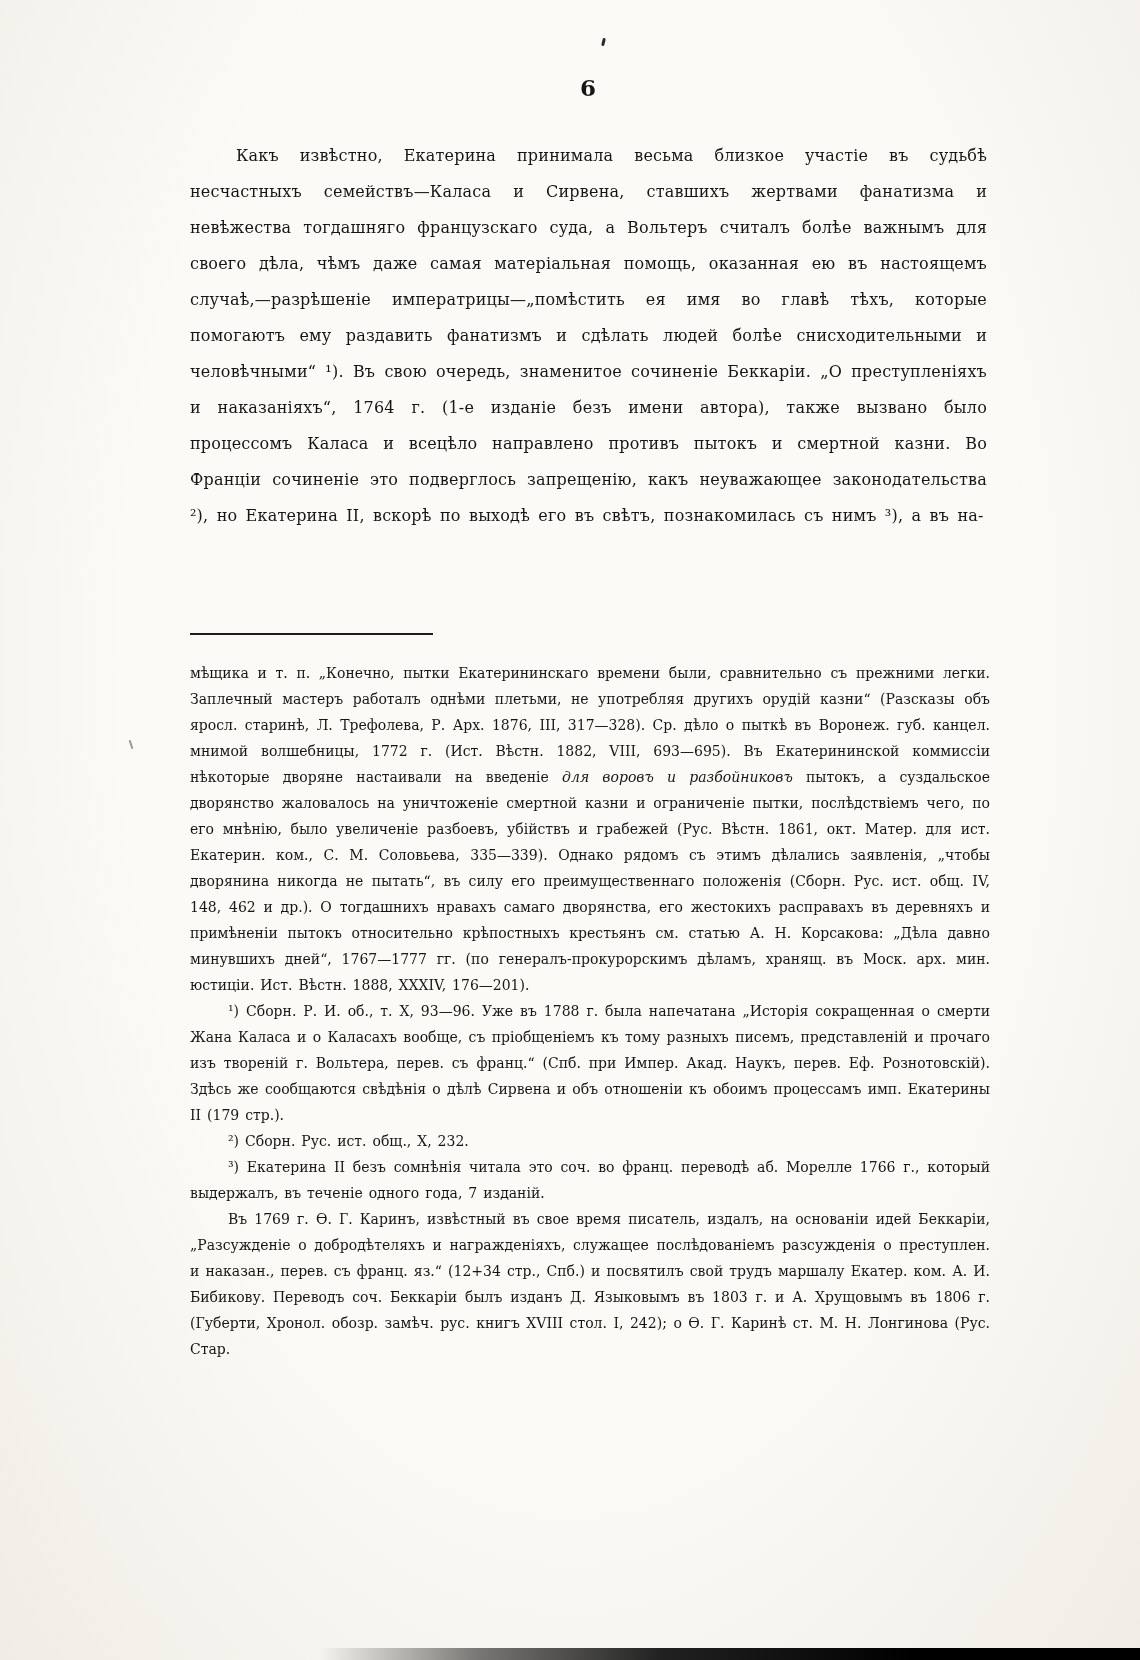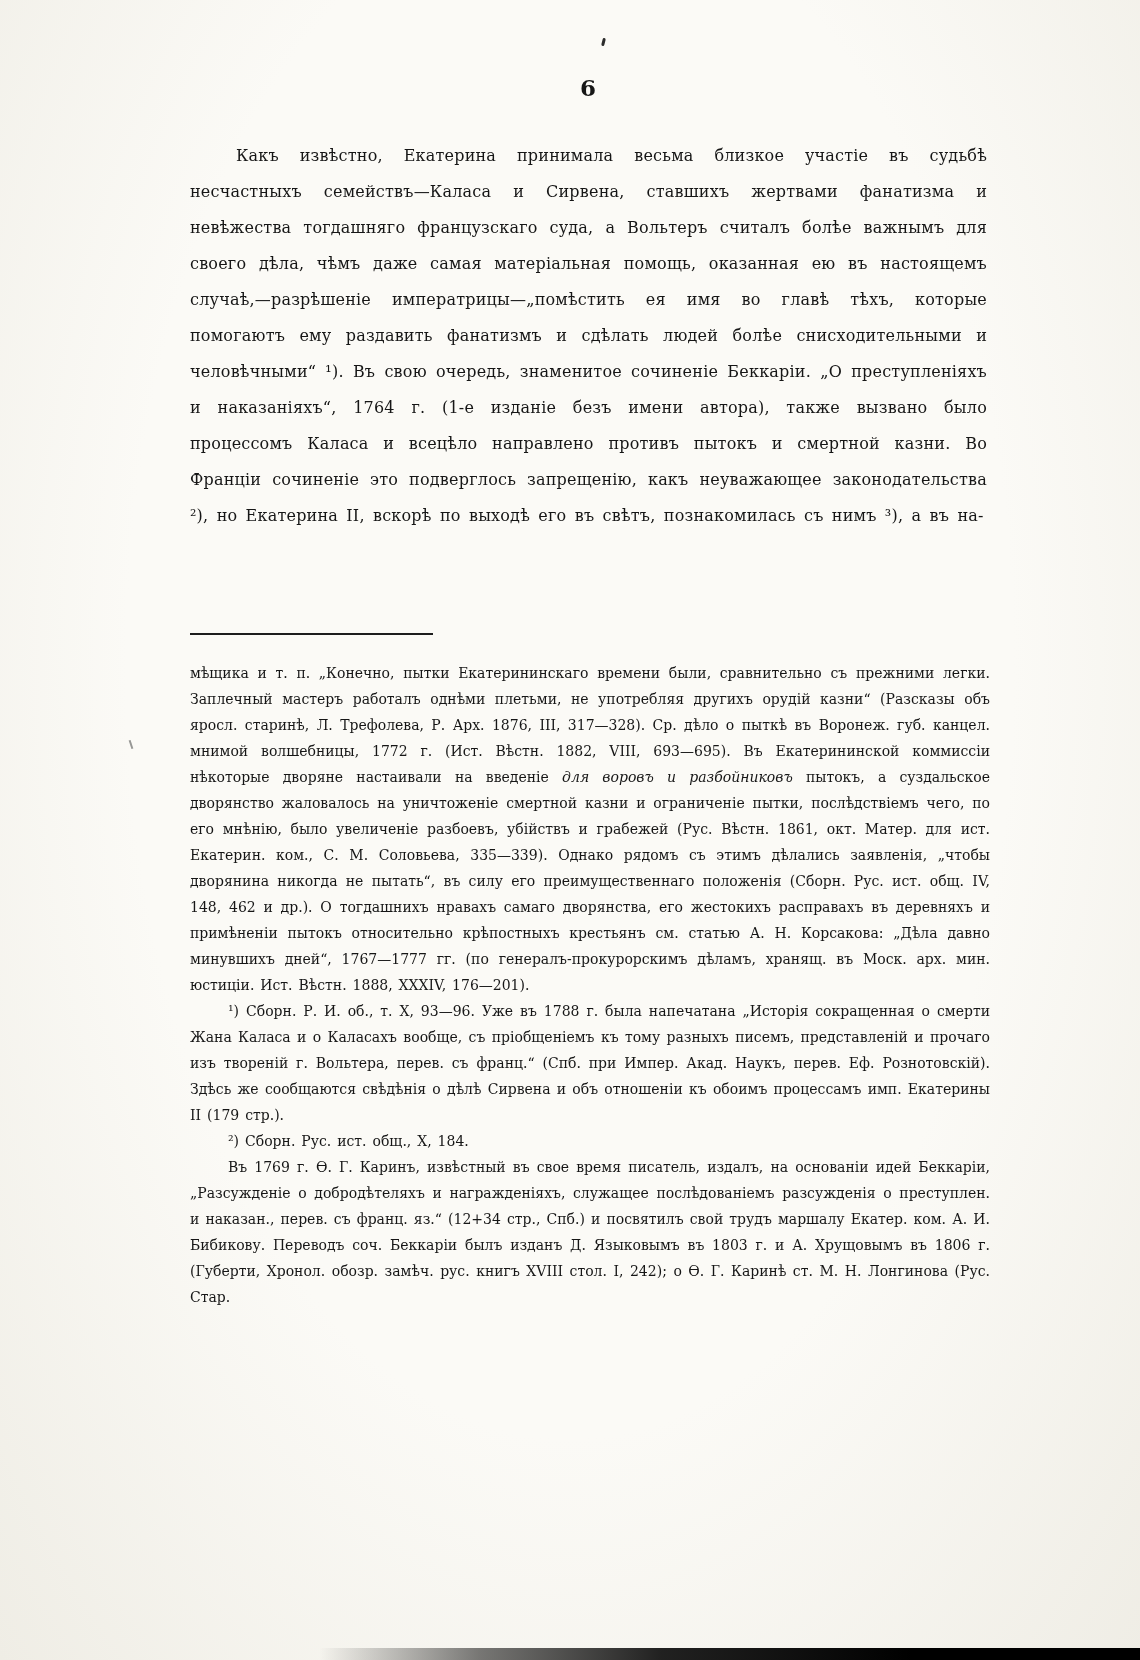--- a/index.html
+++ b/index.html
@@ -109,20 +109,21 @@
 
 <div class="main-text">Какъ извѣстно, Екатерина принимала весьма близкое участіе въ судьбѣ несчастныхъ семействъ—Каласа и Сирвена, ставшихъ жертвами фанатизма и невѣжества тогдашняго французскаго суда, а Вольтеръ считалъ болѣе важнымъ для своего дѣла, чѣмъ даже самая матеріальная помощь, оказанная ею въ настоящемъ случаѣ,—разрѣшеніе императрицы—„помѣстить ея имя во главѣ тѣхъ, которые помогаютъ ему раздавить фанатизмъ и сдѣлать людей болѣе снисходительными и человѣчными“ ¹). Въ свою очередь, знаменитое сочиненіе Беккаріи. „О преступленіяхъ и наказаніяхъ“, 1764 г. (1-е изданіе безъ имени автора), также вызвано было процессомъ Каласа и всецѣло направлено противъ пытокъ и смертной казни. Во Франціи сочиненіе это подверглось запрещенію, какъ неуважающее законодательства ²), но Екатерина II, вскорѣ по выходѣ его въ свѣтъ, познакомилась съ нимъ ³), а въ на-</div>
 
 <div class="footnote-separator"></div>
 
 <div class="footnotes">
   <p class="footnote no-indent"><span>мѣщика и т. п. „Конечно, пытки Екатерининскаго времени были, сравнительно съ прежними легки. Заплечный мастеръ работалъ однѣми плетьми, не употребляя другихъ орудій казни“ (Разсказы объ яросл. старинѣ, Л. Трефолева, Р. Арх. 1876, III, 317—328). Ср. дѣло о пыткѣ въ Воронеж. губ. канцел. мнимой волшебницы, 1772 г. (Ист. Вѣстн. 1882, VIII, 693—695). Въ Екатерининской коммиссіи нѣкоторые дворяне настаивали на введеніе </span><i>для воровъ и разбойниковъ</i><span> пытокъ, а суздальское дворянство жаловалось на уничтоженіе смертной казни и ограниченіе пытки, послѣдствіемъ чего, по его мнѣнію, было увеличеніе разбоевъ, убійствъ и грабежей (Рус. Вѣстн. 1861, окт. Матер. для ист. Екатерин. ком., С. М. Соловьева, 335—339). Однако рядомъ съ этимъ дѣлались заявленія, „чтобы дворянина никогда не пытать“, въ силу его преимущественнаго положенія (Сборн. Рус. ист. общ. IV, 148, 462 и др.). О тогдашнихъ нравахъ самаго дворянства, его жестокихъ расправахъ въ деревняхъ и примѣненіи пытокъ относительно крѣпостныхъ крестьянъ см. статью А. Н. Корсакова: „Дѣла давно минувшихъ дней“, 1767—1777 гг. (по генералъ-прокурорскимъ дѣламъ, хранящ. въ Моск. арх. мин. юстиціи. Ист. Вѣстн. 1888, XXXIV, 176—201).</span></p>
 
   <p class="footnote">¹) Сборн. Р. И. об., т. X, 93—96. Уже въ 1788 г. была напечатана „Исторія сокращенная о смерти Жана Каласа и о Каласахъ вообще, съ пріобщеніемъ къ тому разныхъ писемъ, представленій и прочаго изъ твореній г. Вольтера, перев. съ франц.“ (Спб. при Импер. Акад. Наукъ, перев. Еф. Рознотовскій). Здѣсь же сообщаются свѣдѣнія о дѣлѣ Сирвена и объ отношеніи къ обоимъ процессамъ имп. Екатерины II (179 стр.).</p>
 
-  <p class="footnote">²) Сборн. Рус. ист. общ., X, 184.</p>
+  <p class="footnote">²) Сборн. Рус. ист. общ., X, 232.</p>
 
+  <p class="footnote">³) Екатерина II безъ сомнѣнія читала это соч. во франц. переводѣ аб. Морелле 1766 г., который выдержалъ, въ теченіе одного года, 7 изданій.</p>
 
   <p class="footnote">Въ 1769 г. Ѳ. Г. Каринъ, извѣстный въ свое время писатель, издалъ, на основаніи идей Беккаріи, „Разсужденіе о добродѣтеляхъ и награжденіяхъ, служащее послѣдованіемъ разсужденія о преступлен. и наказан., перев. съ франц. яз.“ (12+34 стр., Спб.) и посвятилъ свой трудъ маршалу Екатер. ком. А. И. Бибикову. Переводъ соч. Беккаріи былъ изданъ Д. Языковымъ въ 1803 г. и А. Хрущовымъ въ 1806 г. (Губерти, Хронол. обозр. замѣч. рус. книгъ XVIII стол. I, 242); о Ѳ. Г. Каринѣ ст. М. Н. Лонгинова (Рус. Стар.</p>
 </div>
 
 <div class="scan-mark-left"></div>
 <div class="scan-bar-bottom"></div>
 
 </body></html>

